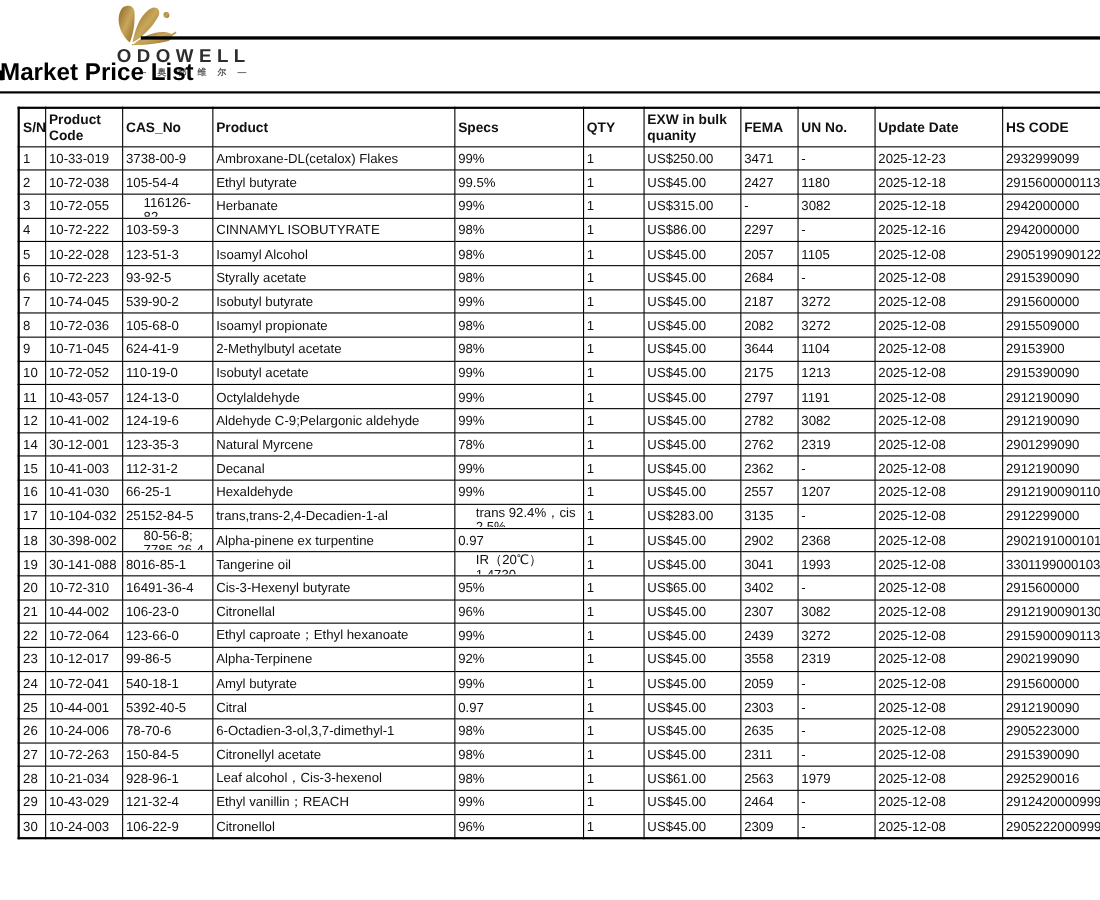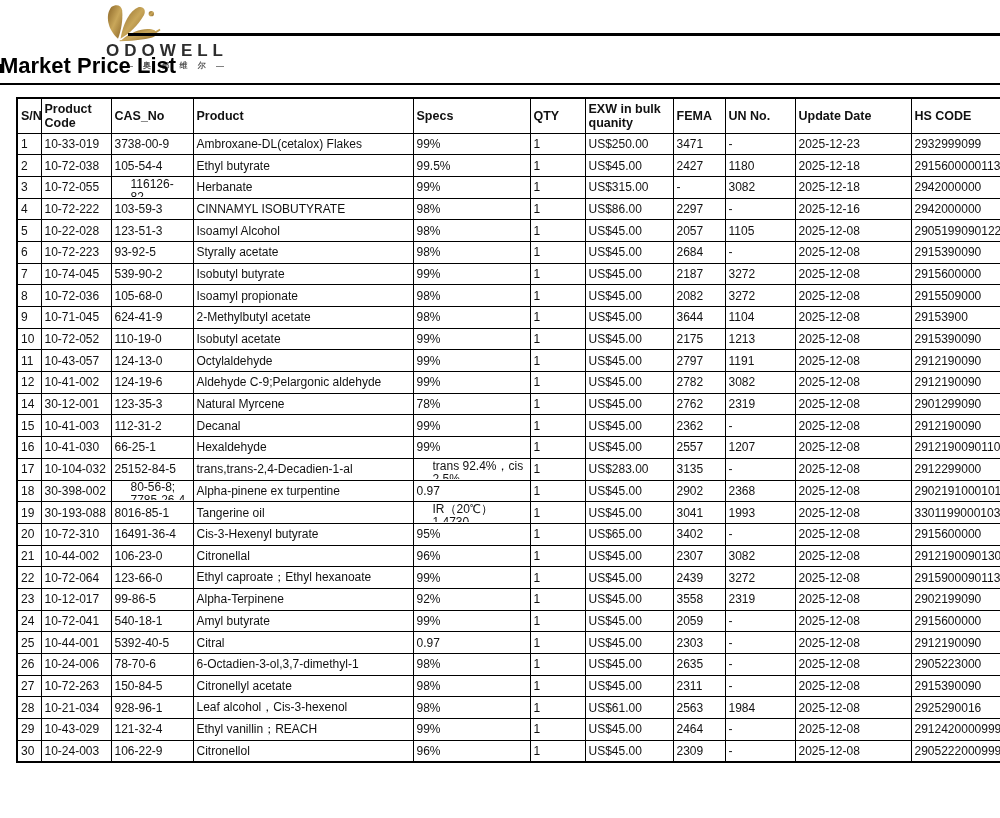--- a/index.html
+++ b/index.html
@@ -359,21 +359,21 @@
         <td>0.97</td>
         <td>1</td>
         <td>US$45.00</td>
         <td>2902</td>
         <td>2368</td>
         <td>2025-12-08</td>
         <td>2902191000101</td>
       </tr>
       <tr>
         <td>19</td>
-        <td>30-193-088</td>
+        <td>30-141-088</td>
         <td>8016-85-1</td>
         <td>Tangerine oil</td>
         <td>
           <div class="clip">IR（20℃）1.4730-
 1.4760  BP（98℃</div>
         </td>
         <td>1</td>
         <td>US$45.00</td>
         <td>3041</td>
         <td>1993</td>
@@ -486,21 +486,21 @@
       </tr>
       <tr>
         <td>28</td>
         <td>10-21-034</td>
         <td>928-96-1</td>
         <td>Leaf alcohol，Cis-3-hexenol</td>
         <td>98%</td>
         <td>1</td>
         <td>US$61.00</td>
         <td>2563</td>
-        <td>1984</td>
+        <td>1979</td>
         <td>2025-12-08</td>
         <td>2925290016</td>
       </tr>
       <tr>
         <td>29</td>
         <td>10-43-029</td>
         <td>121-32-4</td>
         <td>Ethyl vanillin；REACH</td>
         <td>99%</td>
         <td>1</td>

